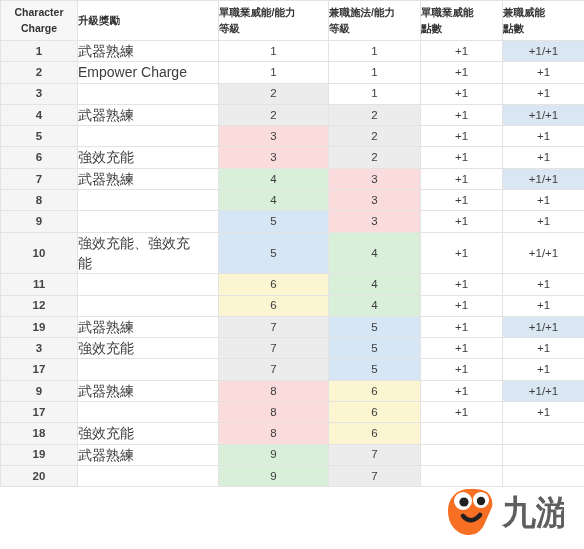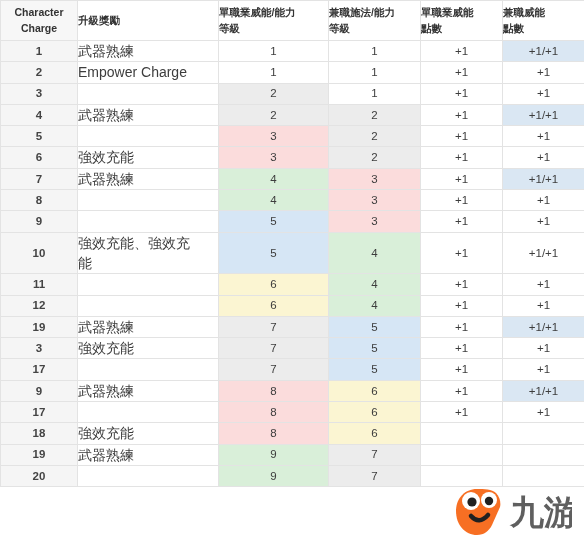--- a/index.html
+++ b/index.html
@@ -96,21 +96,21 @@
   .bg-green  { background: #d9efd9; }
   .bg-blue   { background: #d6e6f5; }
   .bg-yellow { background: #fbf5d2; }
   .bg-bluelt { background: #dae7f3; }
 
   .reward-line { display: block; }
 
   
   #watermark {
     position: absolute;
-    right: 12px;
+    right: 20px;
     bottom: 2px;
     width: 128px;
     height: 80px;
     pointer-events: none;
     opacity: 0.97;
   }
   #watermark svg { display: block; }
 </style>
 </head>
 <body>

